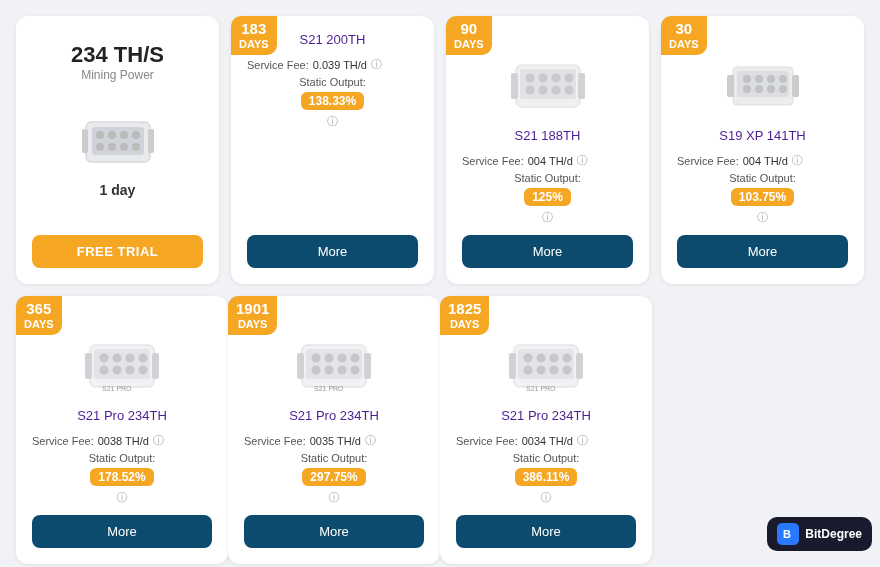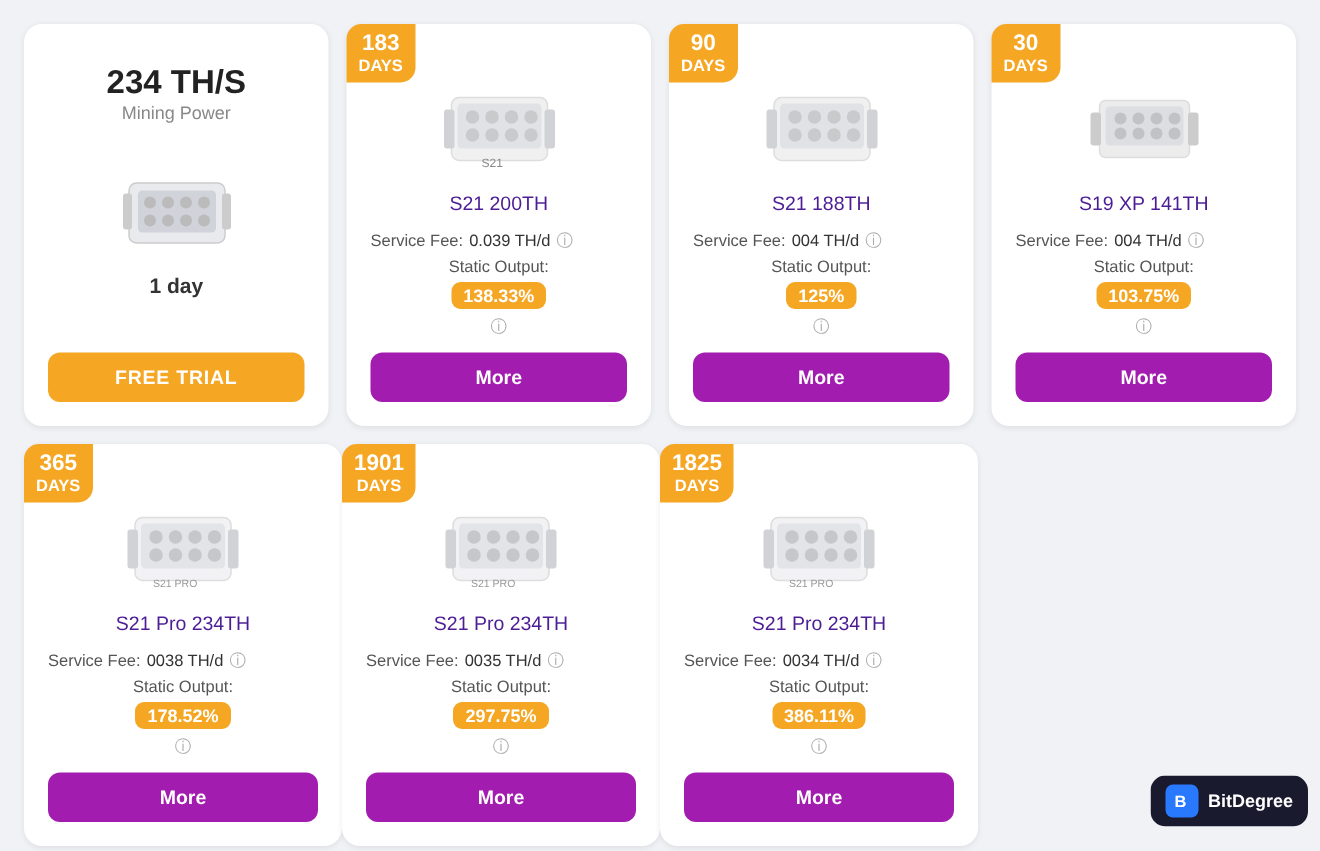--- a/index.html
+++ b/index.html
@@ -96,27 +96,27 @@
     .output-badge {
       background: #f5a623;
       color: #fff;
       font-weight: 700;
       font-size: 12px;
       border-radius: 6px;
       padding: 2px 8px;
     }
     .more-btn {
       width: 100%;
-      background: #a21caf;
+      background: #0c4a6e;
       color: #fff;
       border: none;
       border-radius: 8px;
       padding: 9px 0;
       font-size: 13px;
-      font-weight: 700;
+      font-weight: 400;
       cursor: pointer;
       margin-top: auto;
     }
     .free-trial-btn {
       width: 100%;
       background: #f5a623;
       color: #fff;
       border: none;
       border-radius: 8px;
       padding: 9px 0;
@@ -206,37 +206,20 @@
       </svg>
     </div>
     <div class="first-card-period">1 day</div>
     <button class="free-trial-btn">FREE TRIAL</button>
   </div>
 
   <div class="card">
     <div class="days-badge">
       <span class="days-num">183</span>
       <span>DAYS</span>
-    </div>
-    <div class="miner-img">
-      <svg class="miner-svg" viewBox="0 0 80 65" fill="none">
-        <rect x="8" y="12" width="64" height="42" rx="5" fill="#f0f0f0" stroke="#ddd" stroke-width="1"></rect>
-        <rect x="12" y="16" width="56" height="30" rx="3" fill="#e0e2e6"></rect>
-        <circle cx="22" cy="25" r="4.5" fill="#c8cacc"></circle>
-        <circle cx="35" cy="25" r="4.5" fill="#c8cacc"></circle>
-        <circle cx="48" cy="25" r="4.5" fill="#c8cacc"></circle>
-        <circle cx="61" cy="25" r="4.5" fill="#c8cacc"></circle>
-        <circle cx="22" cy="37" r="4.5" fill="#c8cacc"></circle>
-        <circle cx="35" cy="37" r="4.5" fill="#c8cacc"></circle>
-        <circle cx="48" cy="37" r="4.5" fill="#c8cacc"></circle>
-        <circle cx="61" cy="37" r="4.5" fill="#c8cacc"></circle>
-        <rect x="3" y="20" width="7" height="26" rx="2" fill="#d0d2d6"></rect>
-        <rect x="70" y="20" width="7" height="26" rx="2" fill="#d0d2d6"></rect>
-        <text x="28" y="58" font-size="8" fill="#888" font-family="sans-serif">S21</text>
-      </svg>
     </div>
     <div class="card-title">S21 200TH</div>
     <div class="fee-row">
       <span class="fee-label">Service Fee:</span>
       <span class="fee-value">0.039 TH/d</span>
       <span class="info-icon">ⓘ</span>
     </div>
     <div class="output-row">
       <span class="fee-label">Static Output:</span>
       <span class="output-badge">138.33%</span>

